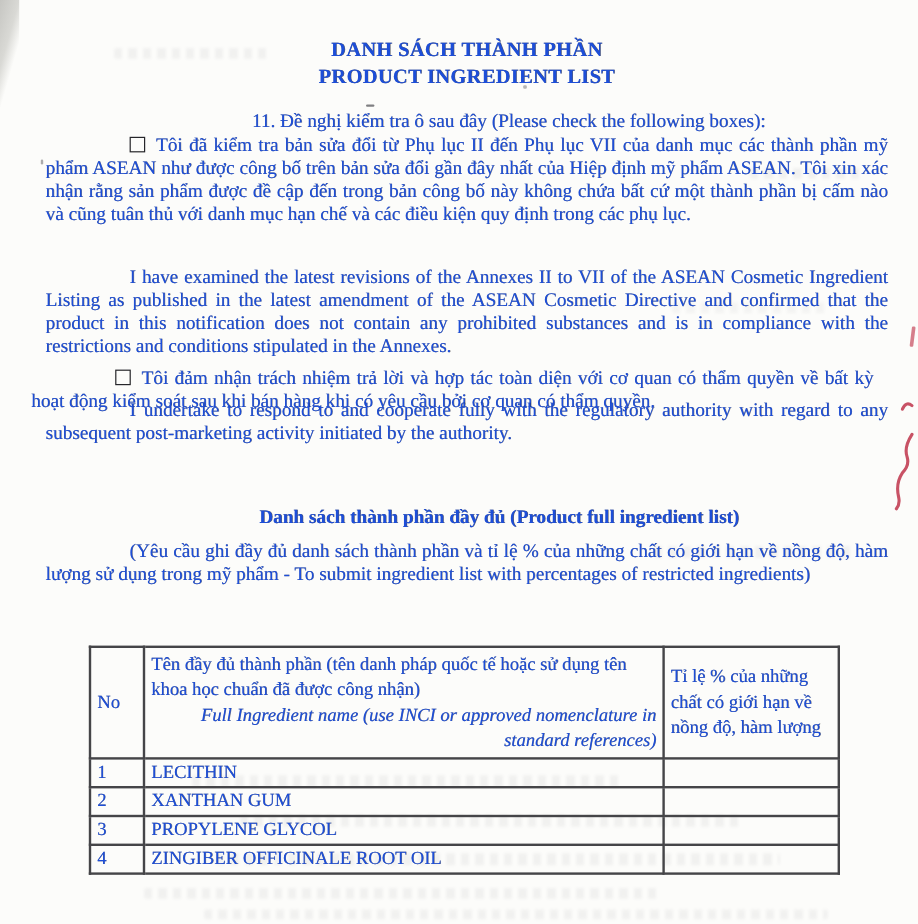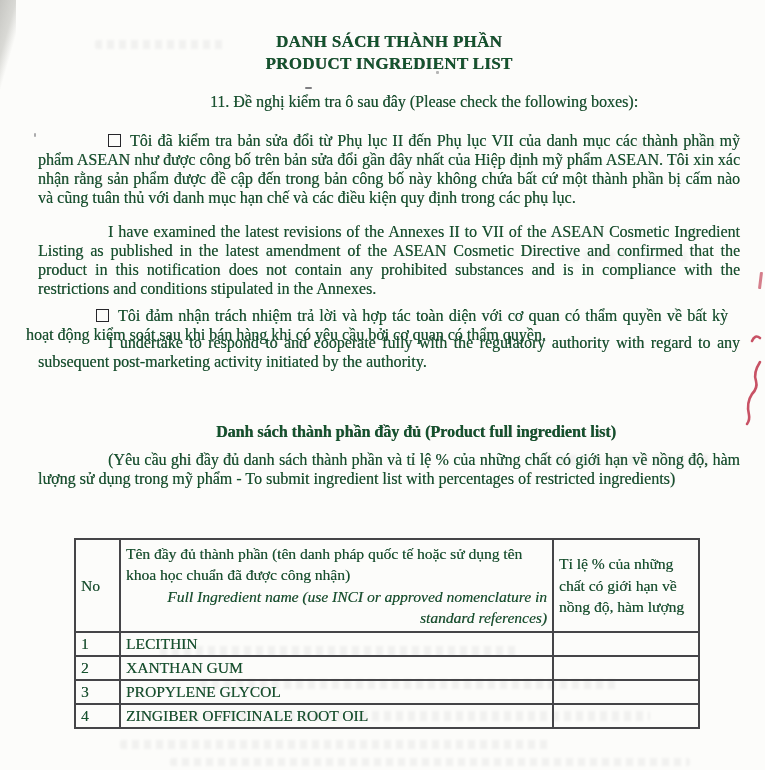--- a/index.html
+++ b/index.html
@@ -1,20 +1,20 @@
 <!DOCTYPE html>
 <html><head>
 <meta charset="utf-8">
 <style>
   html,body{margin:0;padding:0;background:#e9e9e7;}
   .page{
     position:relative;width:765px;height:770px;margin:0 auto;
     background:#fcfcfa;overflow:hidden;
     font-family:"Liberation Serif","DejaVu Serif",serif;
-    color:#14532d;
+    color:#1d4ed8;
     -webkit-font-smoothing:antialiased;
   }
   .page *{box-sizing:border-box;}
   .abs{position:absolute;}
   .txt{font-size:16px;line-height:19px;text-align:justify;text-shadow:0.3px 0 0 rgba(20,20,25,.55);}
   .indent{text-indent:70px;}
   .title{left:38px;width:702px;top:31px;text-align:center;font-weight:bold;font-size:17px;line-height:22px;letter-spacing:.3px;text-shadow:0.4px 0 0 rgba(20,20,25,.7);}
   .cb{
     display:inline-block;width:13px;height:13px;border:1.6px solid #26262a;
     vertical-align:-1px;margin-right:9px;background:transparent;
@@ -72,21 +72,21 @@
   </svg>
   <div class="abs red-tick" style="left:759px;top:272px;width:3px;height:17px;"></div>
 
   <div class="abs title">
     <div>DANH SÁCH THÀNH PHẦN</div>
     <div>PRODUCT INGREDIENT LIST</div>
   </div>
 
   <div class="abs txt indent" style="left:38px;top:92px;width:702px;text-align:center;">11. Đề nghị kiểm tra ô sau đây (Please check the following boxes):</div>
 
-  <div class="abs txt indent" style="left:38px;top:131px;width:702px;">
+  <div class="abs txt indent" style="left:38px;top:112px;width:702px;">
     <span class="cb"></span><span>Tôi đã kiểm tra bản sửa đổi từ Phụ lục II đến Phụ lục VII của danh mục các thành phần mỹ phẩm ASEAN như được công bố trên bản sửa đổi gần đây nhất của Hiệp định mỹ phẩm ASEAN. Tôi xin xác nhận rằng sản phẩm được đề cập đến trong bản công bố này không chứa bất cứ một thành phần bị cấm nào và cũng tuân thủ với danh mục hạn chế và các điều kiện quy định trong các phụ lục.</span>
   </div>
 
   <div class="abs txt indent" style="left:38px;top:222px;width:702px;">I have examined the latest revisions of the Annexes II to VII of the ASEAN Cosmetic Ingredient Listing as published in the latest amendment of the ASEAN Cosmetic Directive and confirmed that the product in this notification does not contain any prohibited substances and is in compliance with the restrictions and conditions stipulated in the Annexes.</div>
 
   <div class="abs txt indent" style="left:26px;top:306px;width:702px;">
     <span class="cb"></span><span>Tôi đảm nhận trách nhiệm trả lời và hợp tác toàn diện với cơ quan có thẩm quyền về bất kỳ hoạt động kiểm soát sau khi bán hàng khi có yêu cầu bởi cơ quan có thẩm quyền.</span>
   </div>
 
   <div class="abs txt indent" style="left:38px;top:333px;width:702px;">I undertake to respond to and cooperate fully with the regulatory authority with regard to any subsequent post-marketing activity initiated by the authority.</div>

